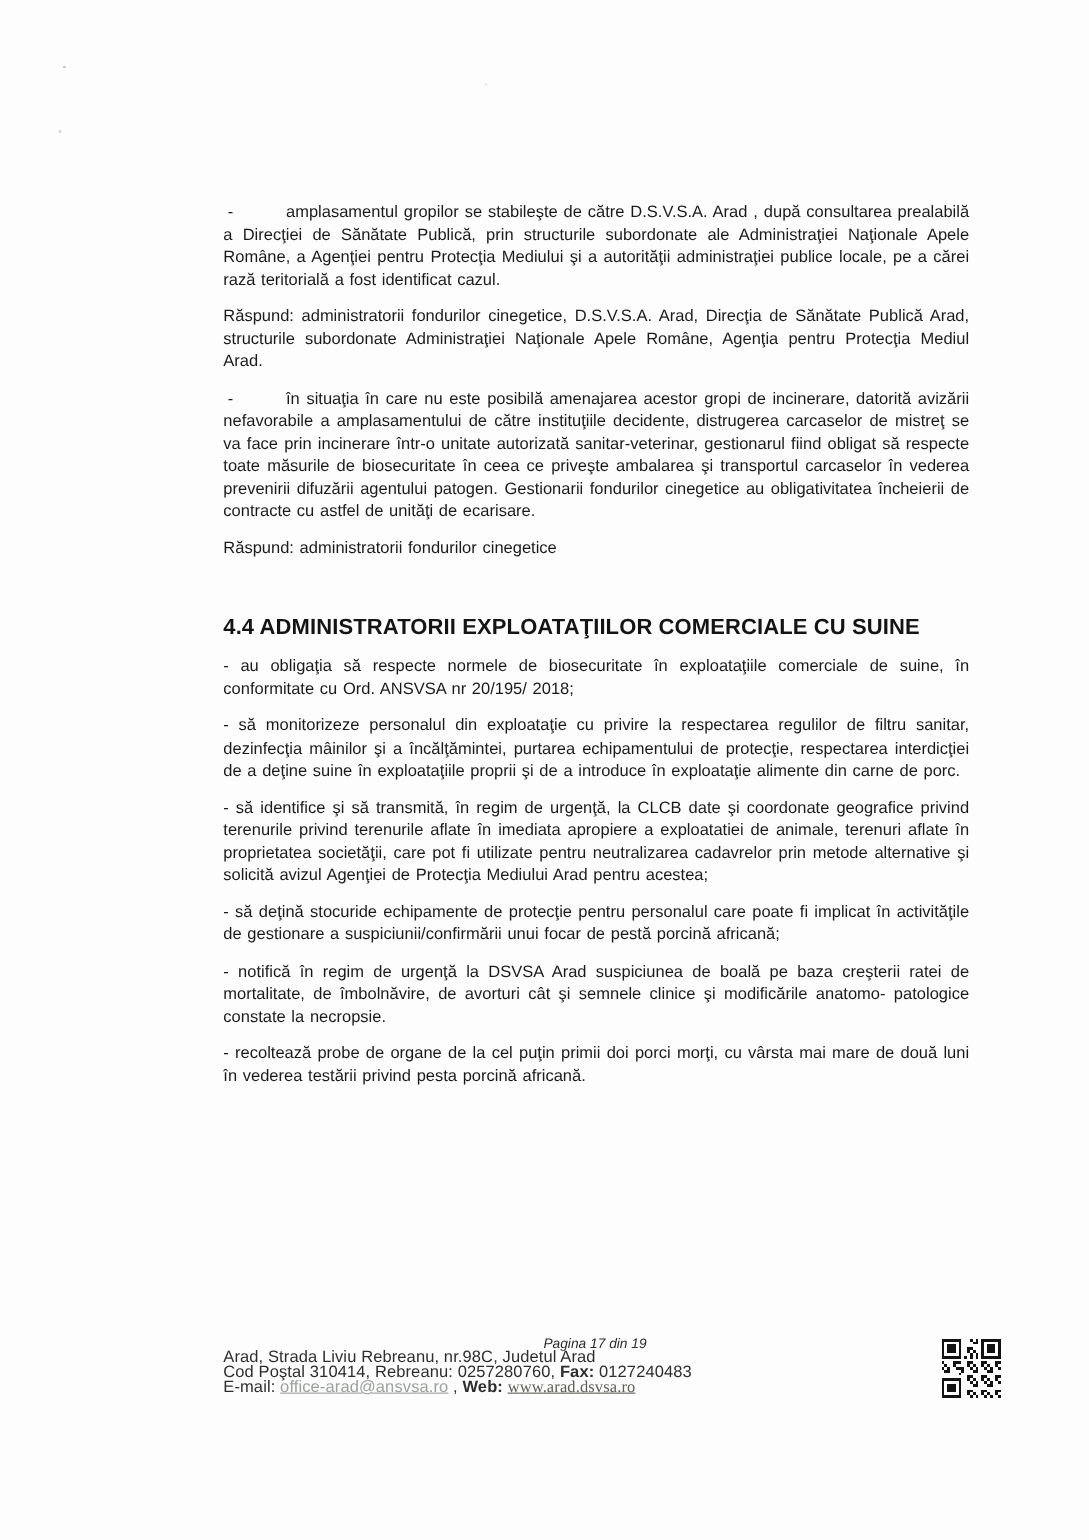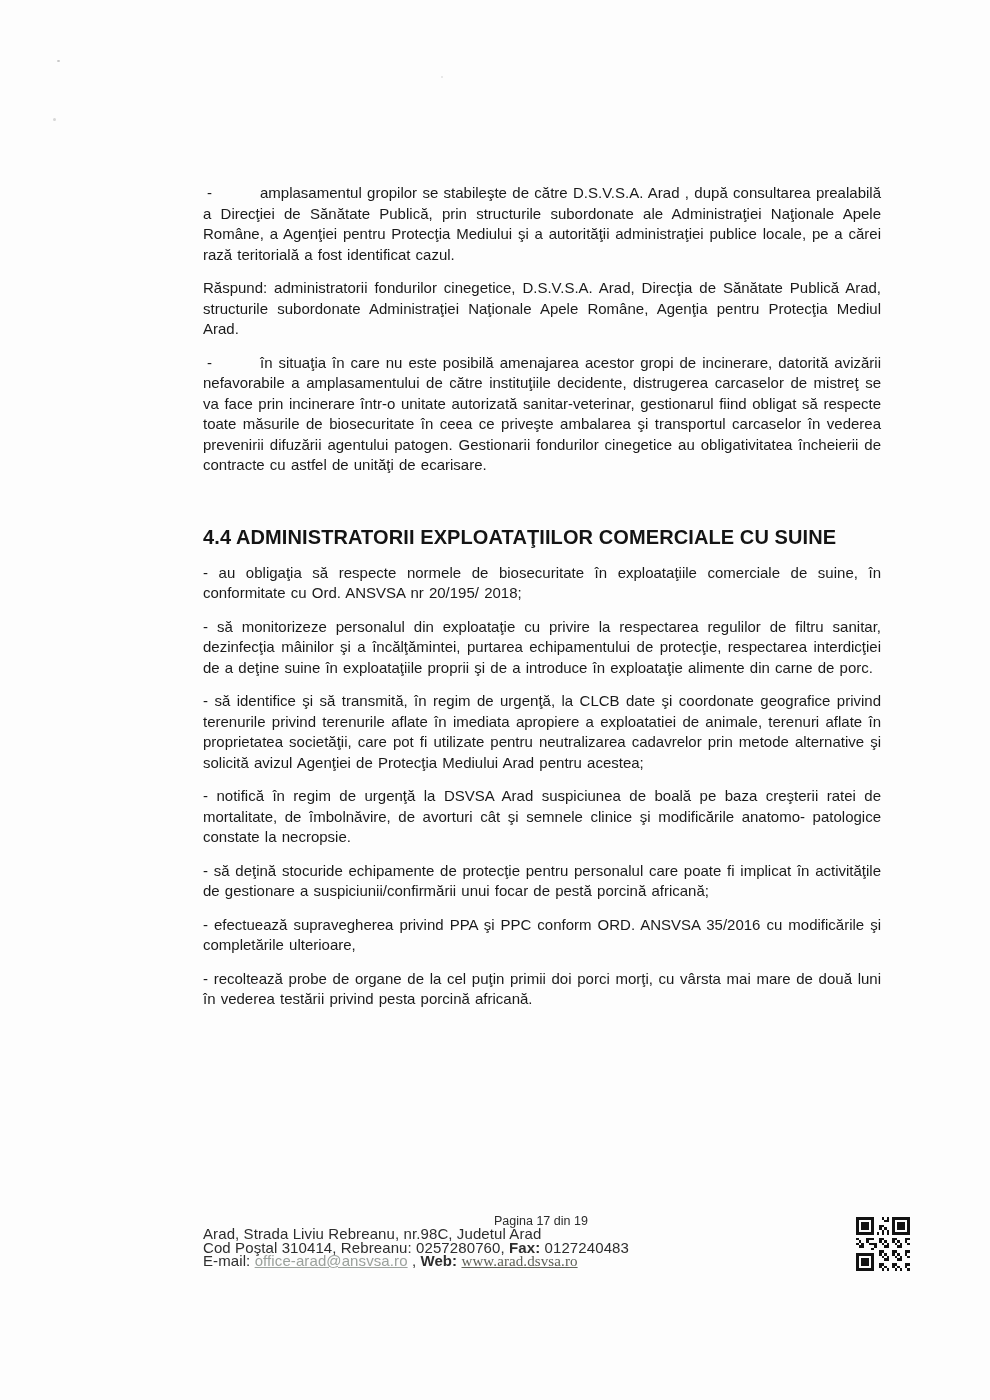--- a/index.html
+++ b/index.html
@@ -47,20 +47,21 @@
     font-weight: bold;
     letter-spacing: 0.1px;
     color: #141414;
   }
   .page-indicator {
     position: absolute;
     left: 494px;
     top: 1214px;
     font-size: 12.5px;
     color: #2b2b2b;
+    font-style: italic;
   }
   .footer-address {
     position: absolute;
     left: 203px;
     top: 1227px;
     font-size: 15px;
     line-height: 13.6px;
     color: #2d2d2d;
     letter-spacing: 0.1px;
   }
@@ -97,29 +98,29 @@
   <span class="speck s3"></span>
 
   <div class="content">
 
     <p class="para hang"><span class="hang-dash">-</span><span>amplasamentul gropilor se stabileşte de către D.S.V.S.A. Arad , după consultarea prealabilă a Direcţiei de Sănătate Publică, prin structurile subordonate ale Administraţiei Naţionale Apele Române, a Agenţiei pentru Protecţia Mediului şi a autorităţii administraţiei publice locale, pe a cărei rază teritorială a fost identificat cazul.</span></p>
 
     <p class="para">Răspund: administratorii fondurilor cinegetice, D.S.V.S.A. Arad, Direcţia de Sănătate Publică Arad, structurile subordonate Administraţiei Naţionale Apele Române, Agenţia pentru Protecţia Mediul Arad.</p>
 
     <p class="para hang"><span class="hang-dash">-</span><span>în situaţia în care nu este posibilă amenajarea acestor gropi de incinerare, datorită avizării nefavorabile a amplasamentului de către instituţiile decidente, distrugerea carcaselor de mistreţ se va face prin incinerare într-o unitate autorizată sanitar-veterinar, gestionarul fiind obligat să respecte toate măsurile de biosecuritate în ceea ce priveşte ambalarea şi transportul carcaselor în vederea prevenirii difuzării agentului patogen. Gestionarii fondurilor cinegetice au obligativitatea încheierii de contracte cu astfel de unităţi de ecarisare.</span></p>
 
+    <p class="para">Răspund: administratorii fondurilor cinegetice</p>
 
     <h2 class="section-heading">4.4 ADMINISTRATORII EXPLOATAŢIILOR COMERCIALE CU SUINE</h2>
 
     <p class="para">- au obligaţia să respecte normele de biosecuritate în exploataţiile comerciale de suine, în conformitate cu Ord. ANSVSA nr 20/195/ 2018;</p>
     <p class="para">- să monitorizeze personalul din exploataţie cu privire la respectarea regulilor de filtru sanitar, dezinfecţia mâinilor şi a încălţămintei, purtarea echipamentului de protecţie, respectarea interdicţiei de a deţine suine în exploataţiile proprii şi de a introduce în exploataţie alimente din carne de porc.</p>
     <p class="para">- să identifice şi să transmită, în regim de urgenţă, la CLCB date şi coordonate geografice privind terenurile privind terenurile aflate în imediata apropiere a exploatatiei de animale, terenuri aflate în proprietatea societăţii, care pot fi utilizate pentru neutralizarea cadavrelor prin metode alternative şi solicită avizul Agenţiei de Protecţia Mediului Arad pentru acestea;</p>
+    <p class="para">- să deţină stocuride echipamente de protecţie pentru personalul care poate fi implicat în activităţile de gestionare a suspiciunii/confirmării unui focar de pestă porcină africană;</p>
     <p class="para">- notifică în regim de urgenţă la DSVSA Arad suspiciunea de boală pe baza creşterii ratei de mortalitate, de îmbolnăvire, de avorturi cât şi semnele clinice şi modificările anatomo- patologice constate la necropsie.</p>
-    <p class="para">- să deţină stocuride echipamente de protecţie pentru personalul care poate fi implicat în activităţile de gestionare a suspiciunii/confirmării unui focar de pestă porcină africană;</p>
-    <p class="para">- efectuează supravegherea privind PPA şi PPC conform ORD. ANSVSA 35/2016 cu modificările şi completările ulterioare,</p>
     <p class="para">- recoltează probe de organe de la cel puţin primii doi porci morţi, cu vârsta mai mare de două luni în vederea testării privind pesta porcină africană.</p>
 
   </div>
 
   <div class="page-indicator">Pagina 17 din 19</div>
 
   <div class="footer-address">
     <div>Arad, Strada Liviu Rebreanu, nr.98C, Judetul Arad</div>
     <div><span>Cod Poştal 310414, Rebreanu: 0257280760, </span><span class="b">Fax:</span><span> 0127240483</span></div>
     <div><span>E-mail: </span><span class="footer-link email">office-arad@ansvsa.ro</span><span> , </span><span class="b">Web: </span><span class="footer-link web">www.arad.dsvsa.ro</span></div>

